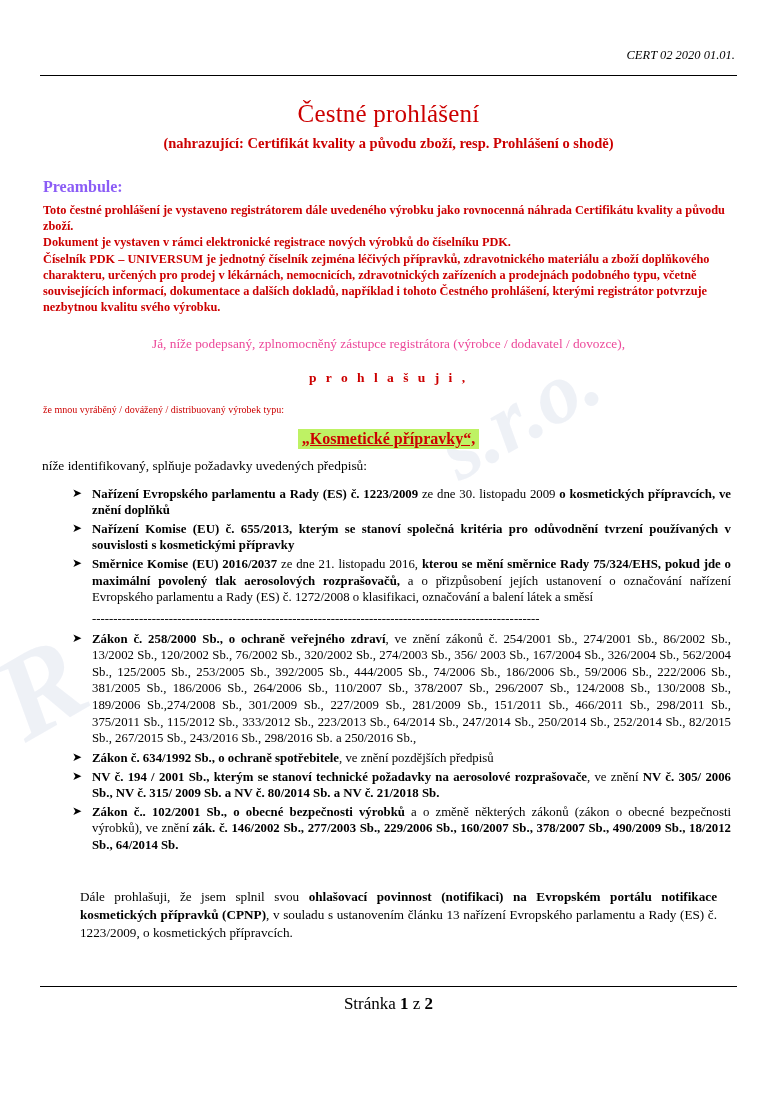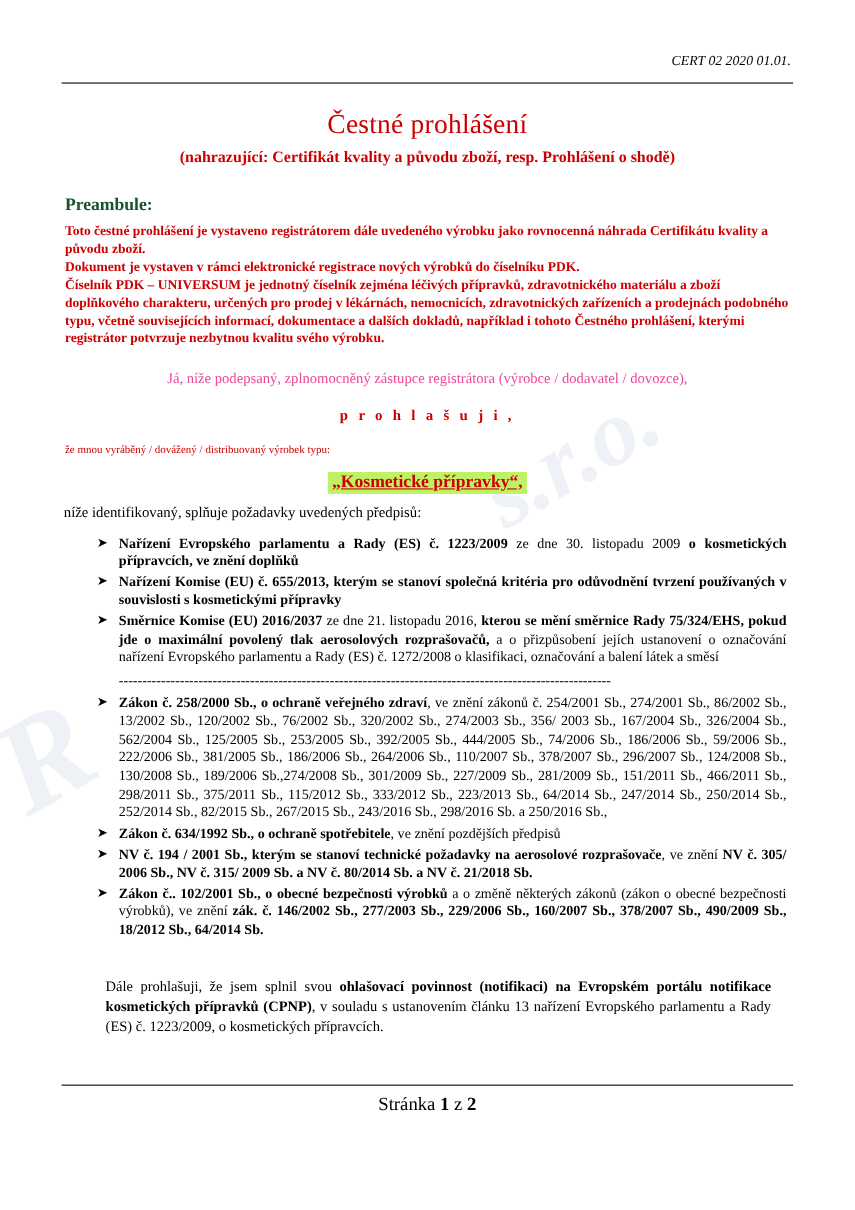--- a/index.html
+++ b/index.html
@@ -53,21 +53,21 @@
   .wm-b {
     font-size: 86px;
     left: 430px;
     top: 100px;
     transform: rotate(-30deg);
     transform-origin: left bottom;
   }
   .content {
     position: relative;
     z-index: 2;
-    padding: 0 54px;
+    padding: 0 38px;
   }
   .doc-code {
     text-align: right;
     font-style: italic;
     font-size: 12.5px;
     font-family: "Liberation Serif", serif;
     padding-top: 48px;
     padding-right: 4px;
   }
   .hr-top {
@@ -84,21 +84,21 @@
     letter-spacing: 0.2px;
   }
   .subtitle {
     text-align: center;
     color: #cc0000;
     font-weight: bold;
     font-size: 14.5px;
     margin-top: 7px;
   }
   .preamble-head {
-    color: #14532d;
+    color: #8b5cf6;
     font-weight: bold;
     font-size: 16px;
     margin-top: 26px;
     margin-left: 5px;
   }
   .preamble-body {
     color: #cc0000;
     font-weight: bold;
     font-size: 12.3px;
     line-height: 1.32;

